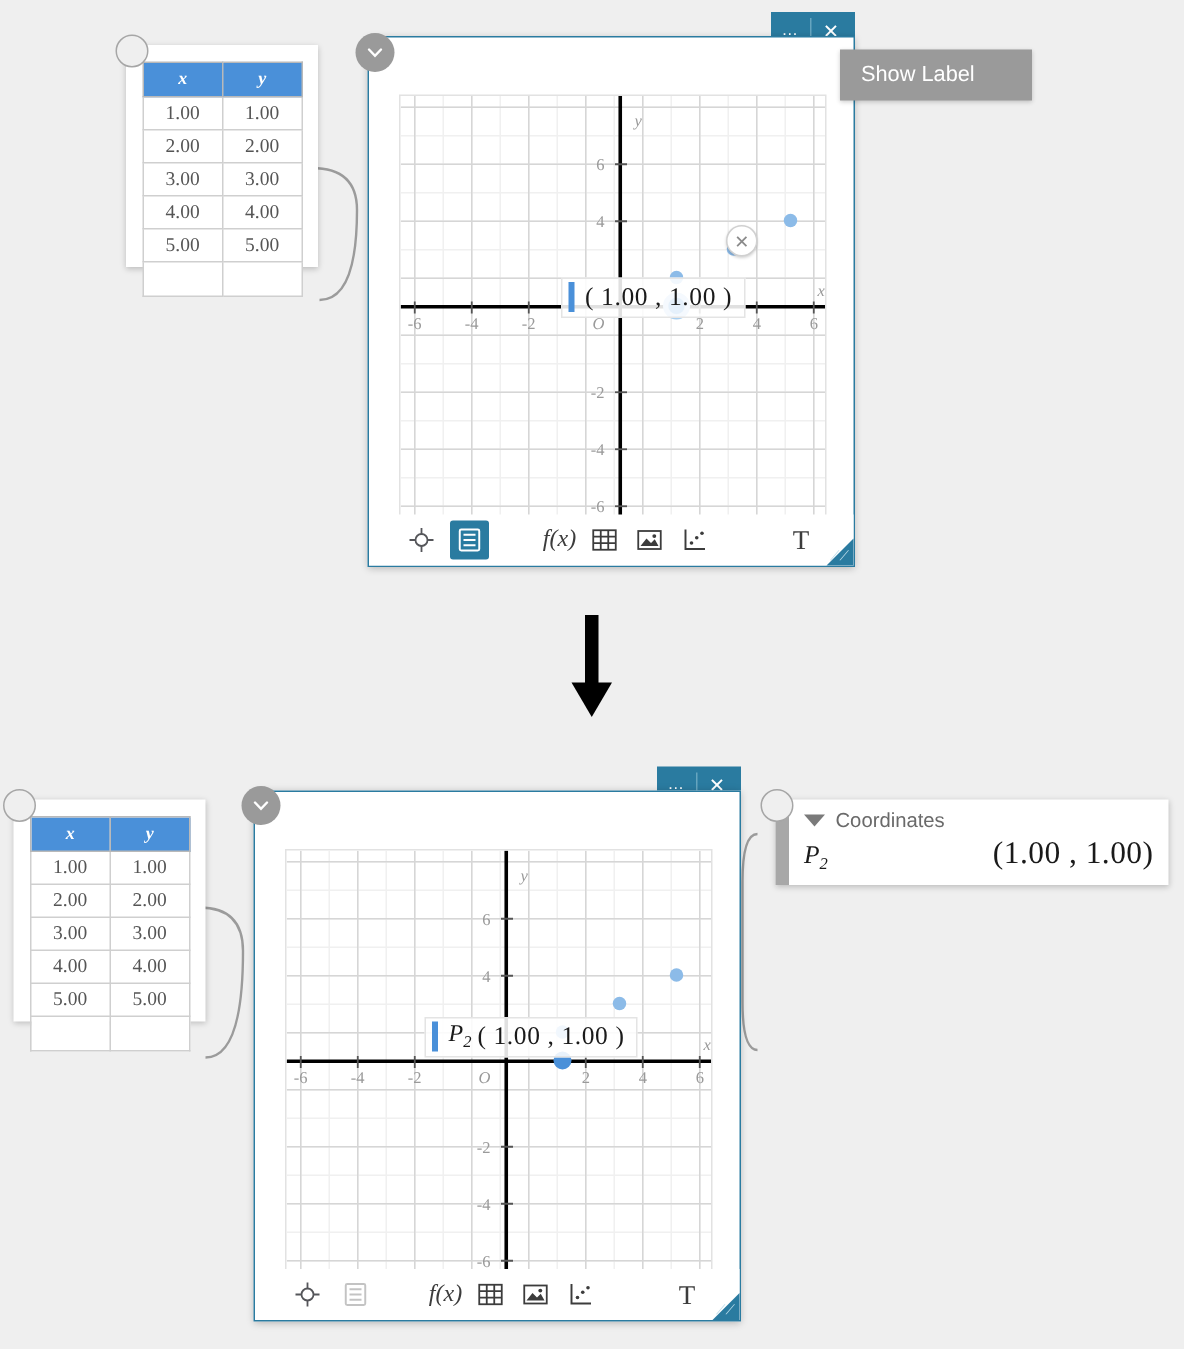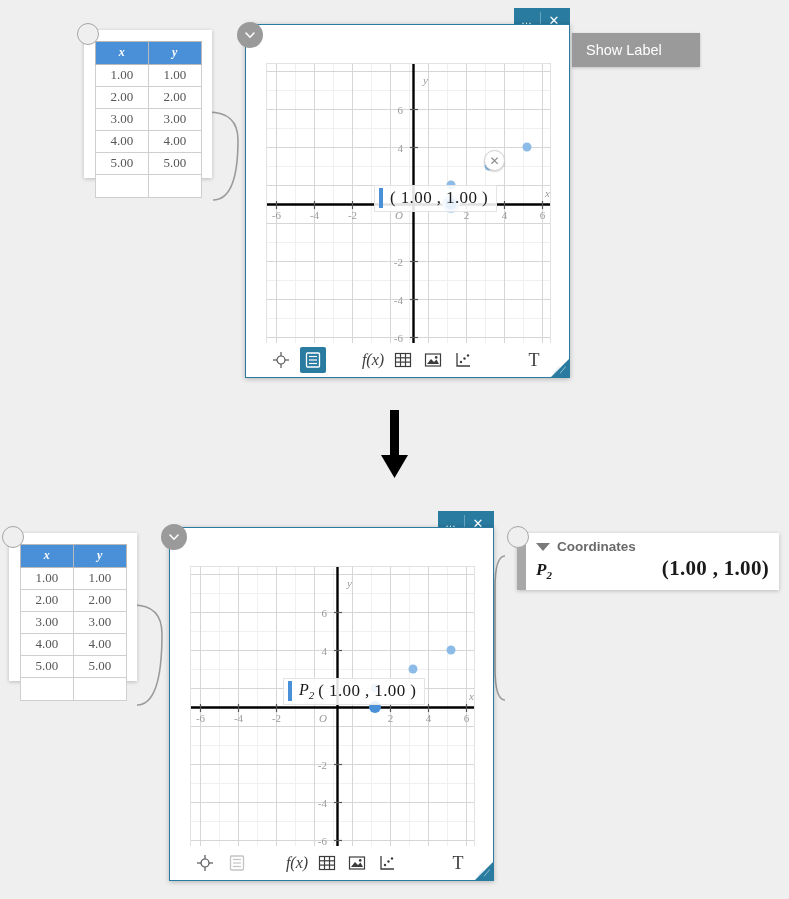--- a/index.html
+++ b/index.html
@@ -149,21 +149,20 @@
     padding: 9px 14px;
     box-shadow: 0 1px 3px rgba(0,0,0,.2);
   }
 
   
   .coordpanel {
     position: absolute;
     background: #ffffff;
     box-shadow: 0 1px 4px rgba(0,0,0,.22);
     display: flex;
-    font-weight: bold;
   }
   .coordpanel .gbar { width: 9px; background: #a8a8a8; flex: none; }
   .coordpanel .inner { flex: 1; position: relative; padding: 6px 10px 8px 10px; }
   .coord-head { display:flex; align-items:center; gap:7px; }
   .coord-head .tri {
     width:0;height:0;border-left:7px solid transparent;border-right:7px solid transparent;
     border-top:8px solid #7a7a7a;
   }
   .coord-head .ctitle { font-size: 13.5px; color:#6a6a6a; }
   .coord-row { display:flex; align-items:baseline; justify-content:space-between; margin-top:2px; }
@@ -399,21 +398,21 @@
       <div class="resize-dots">⟋⟋</div>
     </div>
   </div>
 
   <div class="handle-check" style="left:237px; top:22px;">
     <svg width="14" height="14" viewBox="0 0 14 14">
       <path d="M3 5 L7 9.2 L11 5" fill="none" stroke="#fff" stroke-width="1.6" stroke-linecap="round"></path>
     </svg>
   </div>
 
-  <div class="tooltip" style="left:572px; top:33px; width:100px;">Show Label</div>
+  <div class="tooltip" style="left:560px; top:33px; width:100px;">Show Label</div>
 
   <svg class="overlay">
     <g fill="#000">
       <rect x="390" y="410" width="9" height="50"></rect>
       <path d="M381 455 L408 455 L394.5 478 Z"></path>
     </g>
   </svg>
 
   <svg class="overlay">
     <path d="M 133 605 Q 162 605 162 634 Q 162 705 137 705" fill="none" stroke="#9b9b9b" stroke-width="1.6"></path>

